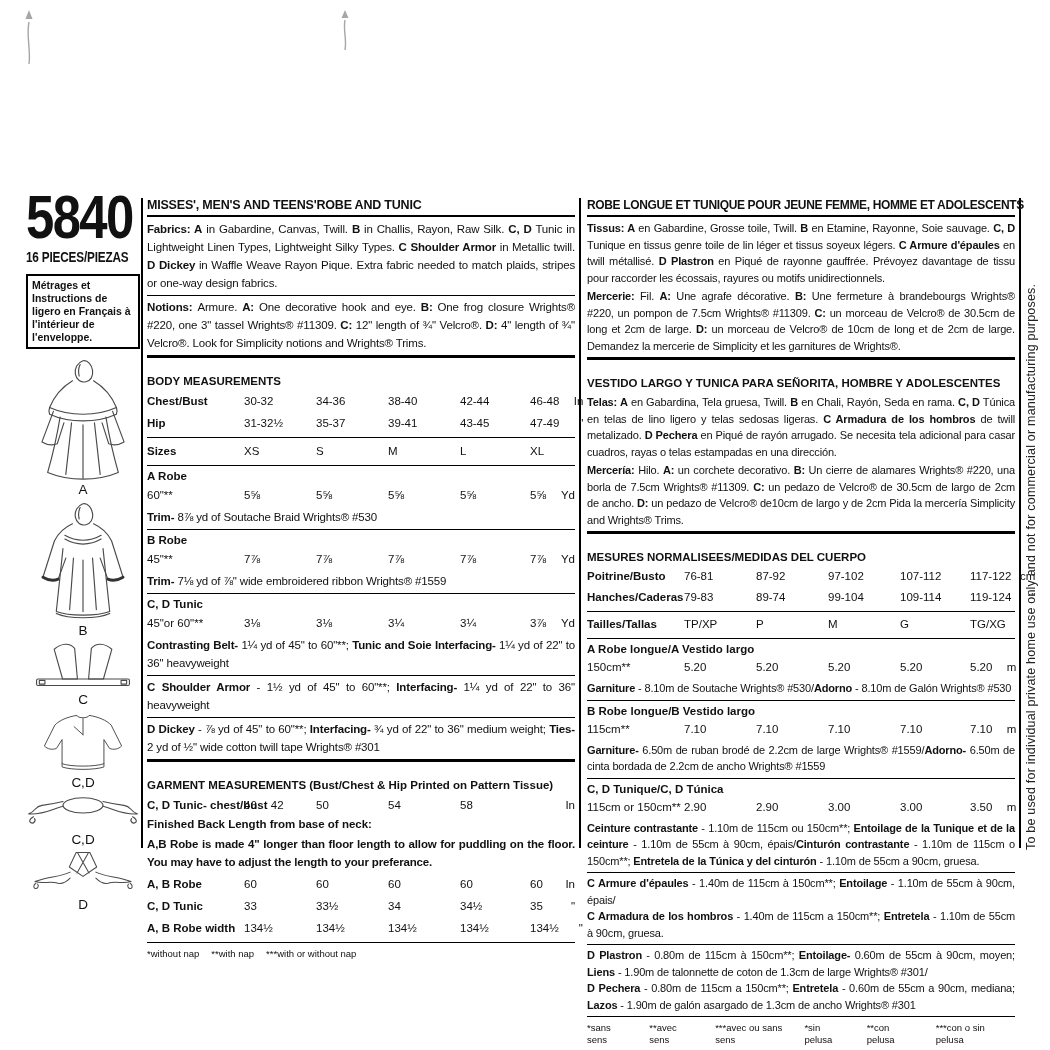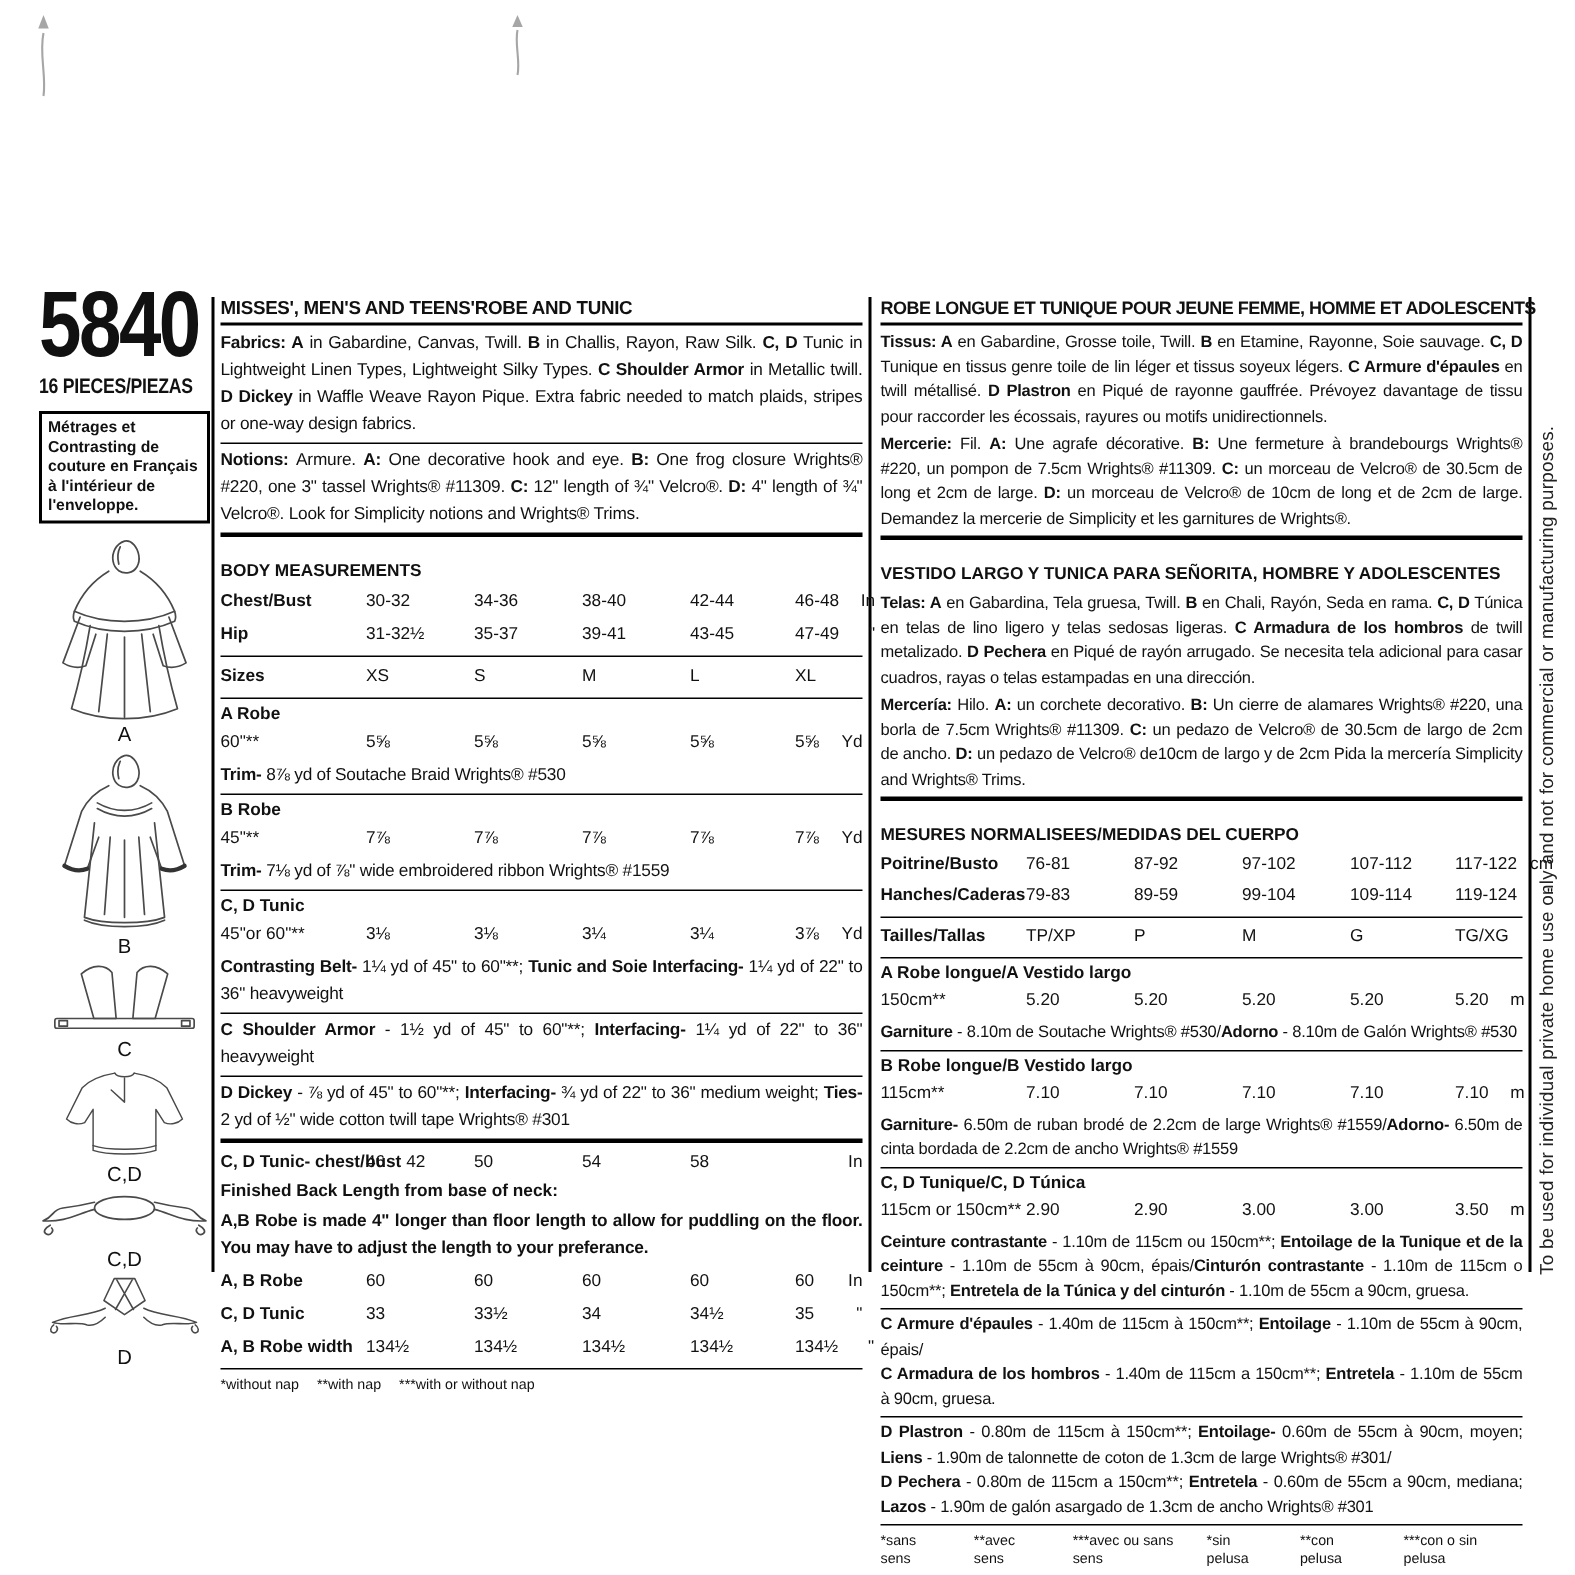--- a/index.html
+++ b/index.html
@@ -65,21 +65,21 @@
     <path d="M5 4l-3.5 8h7z" fill="#777"></path>
   </svg>
 
   <div class="vrule" style="left:141px"></div>
   <div class="vrule" style="left:579px"></div>
   <div class="vrule" style="left:1019px"></div>
 
   <aside class="leftcol">
     <div class="patnum">5840</div>
     <div class="pieces">16 PIECES/PIEZAS</div>
-    <div class="noticebox">Métrages et Contrasting de couture en Français à l'intérieur de l'enveloppe.</div>
+    <div class="noticebox">Métrages et Instructions de ligero en Français à l'intérieur de l'enveloppe.</div>
 
     <div class="figs">
       <figure>
         <svg width="100" height="126" viewBox="0 0 100 132">
           <g class="sk">
             <path d="M50 5c-6 2-9 8-8 14 1 6 6 9 11 8 5-1 8-6 7-12-1-6-5-11-10-10z"></path>
             <path d="M47 9c-2 4-2 8-1 12"></path>
             <path d="M39 26C29 32 20 42 15 54c11 5 23 7 35 7s24-2 35-7C80 42 71 32 61 26"></path>
             <path d="M15 54c-1 3-1 5 0 7 11 5 23 7 35 7s24-2 35-7c1-2 1-4 0-7"></path>
             <path d="M19 58L7 90c5 3 11 4 16 2l7-22"></path>
@@ -238,20 +238,21 @@
         <span class="tunit">Yd</span>
       </div>
     <p class="para"><b>Contrasting Belt-</b><span> 1¼ yd of 45" to 60"**; </span><b>Tunic and Soie Interfacing-</b><span> 1¼ yd of 22" to 36" heavyweight</span></p>
     <div class="hr"></div>
 
     <p class="para"><b>C Shoulder Armor</b><span> - 1½ yd of 45" to 60"**; </span><b>Interfacing-</b><span> 1¼ yd of 22" to 36" heavyweight</span></p>
     <div class="hr"></div>
     <p class="para"><b>D Dickey</b><span> - ⅞ yd of 45" to 60"**; </span><b>Interfacing-</b><span> ¾ yd of 22" to 36" medium weight; </span><b>Ties-</b><span> 2 yd of ½" wide cotton twill tape Wrights® #301</span></p>
     <div class="hr hr-th"></div>
 
+    <div class="thead">GARMENT MEASUREMENTS (Bust/Chest &amp; Hip Printed on Pattern Tissue)</div>
     <div class="trow">
       <span class="gm-first"><b>C, D Tunic- chest/bust</b>&nbsp;<span>42</span></span>
       <span class="tval">46</span>
       <span class="tval">50</span>
       <span class="tval">54</span>
       <span class="tval">58</span>
       <span class="tunit">In</span>
     </div>
     <div class="bline">Finished Back Length from base of neck:</div>
     <p class="para bnote">A,B Robe is made 4" longer than floor length to allow for puddling on the floor. You may have to adjust the length to your preferance.</p>
@@ -309,21 +310,21 @@
         <span class="tval">76-81</span>
         <span class="tval">87-92</span>
         <span class="tval">97-102</span>
         <span class="tval">107-112</span>
         <span class="tval">117-122</span>
         <span class="tunit">cm</span>
       </div>
     <div class="trow">
         <span class="tlabel">Hanches/Caderas</span>
         <span class="tval">79-83</span>
-        <span class="tval">89-59</span>
+        <span class="tval">89-74</span>
         <span class="tval">99-104</span>
         <span class="tval">109-114</span>
         <span class="tval">119-124</span>
         <span class="tunit">"</span>
       </div>
     <div class="hr"></div>
     <div class="trow">
         <span class="tlabel">Tailles/Tallas</span>
         <span class="tval">TP/XP</span>
         <span class="tval">P</span>

